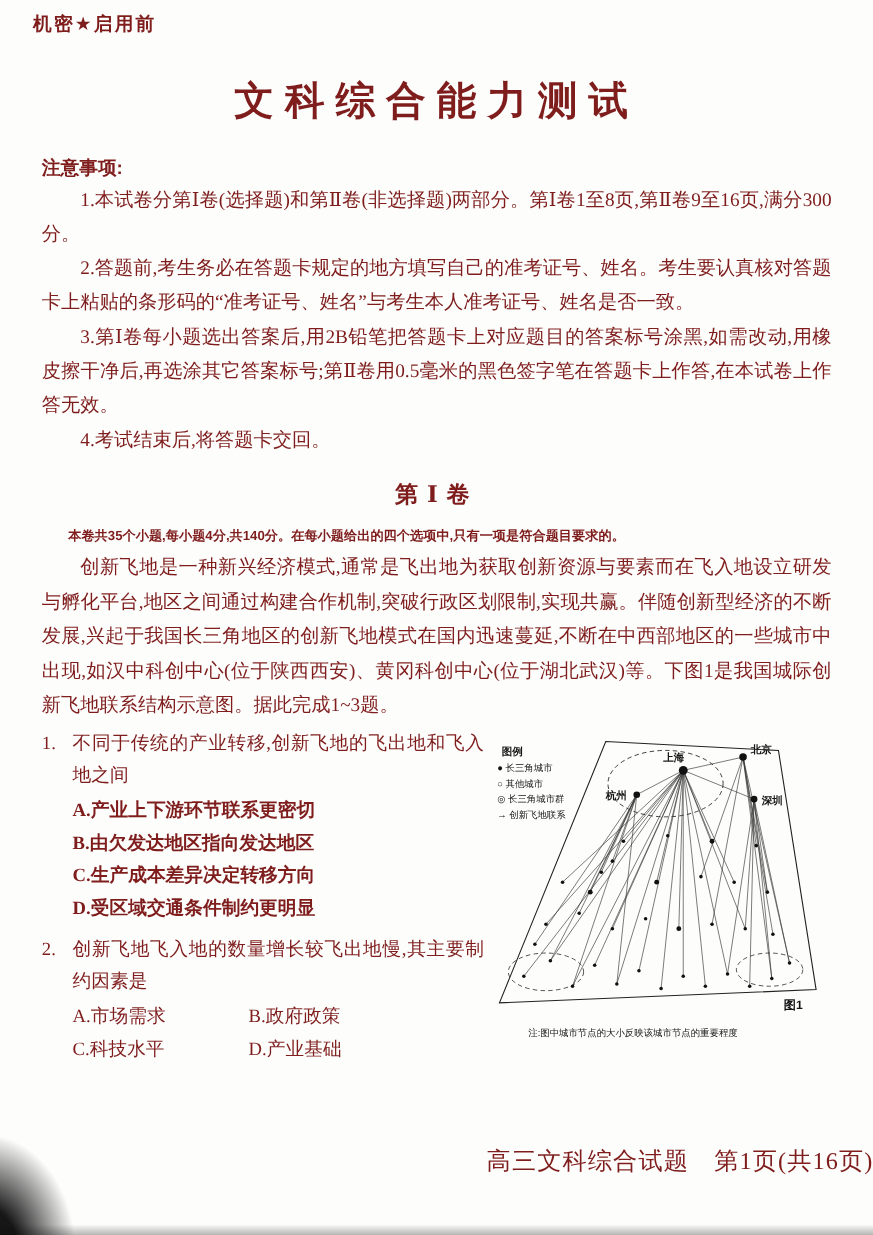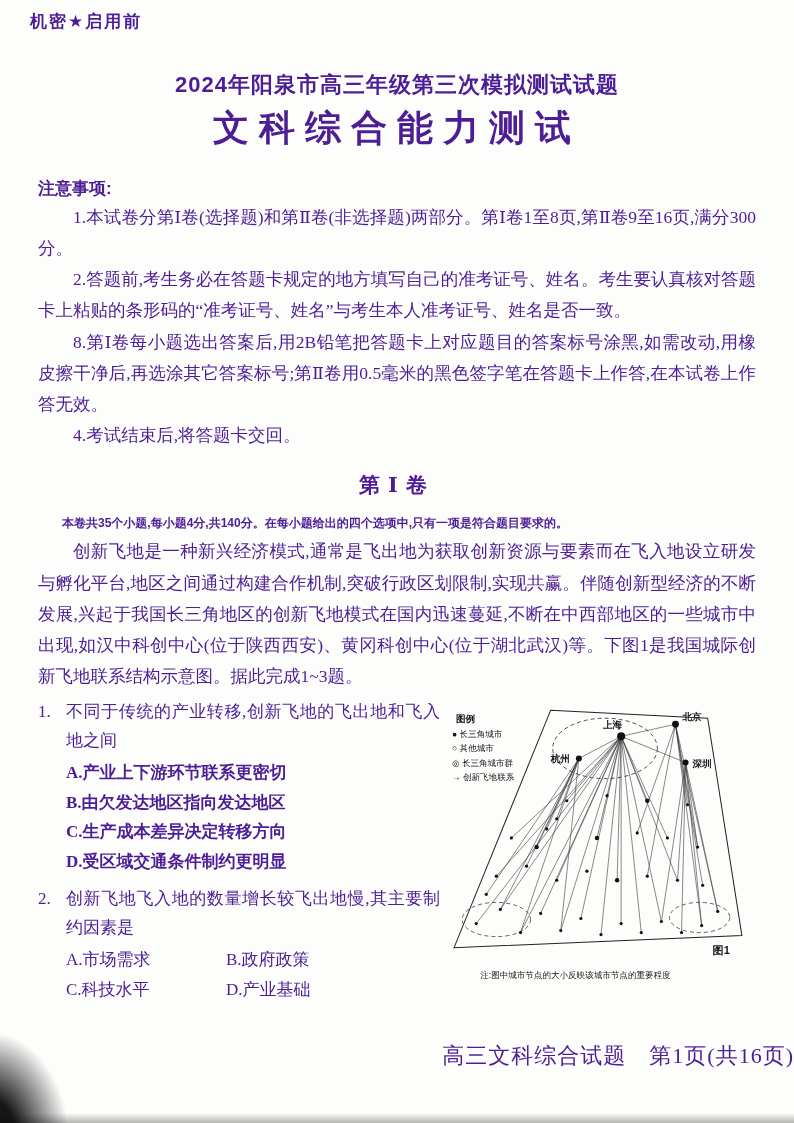--- a/index.html
+++ b/index.html
@@ -1,19 +1,19 @@
 <!DOCTYPE html>
 <html><head>
 <meta charset="utf-8">
 <style>
   * { margin:0; padding:0; box-sizing:border-box; }
   html,body { background:#e8e8e8; }
   .page {
     width:794px; height:1123px; margin:0 auto; position:relative;
-    background:#fdfdfc; color:#4c1d95; overflow:hidden;
+    background:#fdfdfc; color:#7f1d1d; overflow:hidden;
     font-family:"Liberation Serif","DejaVu Serif",serif;
   }
   .secret {
     position:absolute; top:10px; left:30px;
     font-family:"Liberation Sans","DejaVu Sans",sans-serif;
     font-weight:700; font-size:17px; letter-spacing:2px;
   }
   .content { padding:64px 38px 0 38px; }
   .title {
     text-align:center; font-family:"Liberation Sans","DejaVu Sans",sans-serif;
@@ -70,28 +70,27 @@
 </style>
 </head>
 <body>
 
 <div class="page">
 
   <div class="secret">机密★启用前</div>
 
   <div class="content">
 
-    <h1 class="title">2024年阳泉市高三年级第三次模拟测试试题</h1>
     <h2 class="subtitle">文科综合能力测试</h2>
 
     <div class="notice">
       <div class="notice-head">注意事项:</div>
       <p class="para">1.本试卷分第Ⅰ卷(选择题)和第Ⅱ卷(非选择题)两部分。第Ⅰ卷1至8页,第Ⅱ卷9至16页,满分300分。</p>
       <p class="para">2.答题前,考生务必在答题卡规定的地方填写自己的准考证号、姓名。考生要认真核对答题卡上粘贴的条形码的“准考证号、姓名”与考生本人准考证号、姓名是否一致。</p>
-      <p class="para">8.第Ⅰ卷每小题选出答案后,用2B铅笔把答题卡上对应题目的答案标号涂黑,如需改动,用橡皮擦干净后,再选涂其它答案标号;第Ⅱ卷用0.5毫米的黑色签字笔在答题卡上作答,在本试卷上作答无效。</p>
+      <p class="para">3.第Ⅰ卷每小题选出答案后,用2B铅笔把答题卡上对应题目的答案标号涂黑,如需改动,用橡皮擦干净后,再选涂其它答案标号;第Ⅱ卷用0.5毫米的黑色签字笔在答题卡上作答,在本试卷上作答无效。</p>
       <p class="para">4.考试结束后,将答题卡交回。</p>
     </div>
 
     <h3 class="section-head">第Ⅰ卷</h3>
 
     <p class="intro">本卷共35个小题,每小题4分,共140分。在每小题给出的四个选项中,只有一项是符合题目要求的。</p>
     <p class="para passage">创新飞地是一种新兴经济模式,通常是飞出地为获取创新资源与要素而在飞入地设立研发与孵化平台,地区之间通过构建合作机制,突破行政区划限制,实现共赢。伴随创新型经济的不断发展,兴起于我国长三角地区的创新飞地模式在国内迅速蔓延,不断在中西部地区的一些城市中出现,如汉中科创中心(位于陕西西安)、黄冈科创中心(位于湖北武汉)等。下图1是我国城际创新飞地联系结构示意图。据此完成1~3题。</p>
 
     <div class="qa-row">
 

